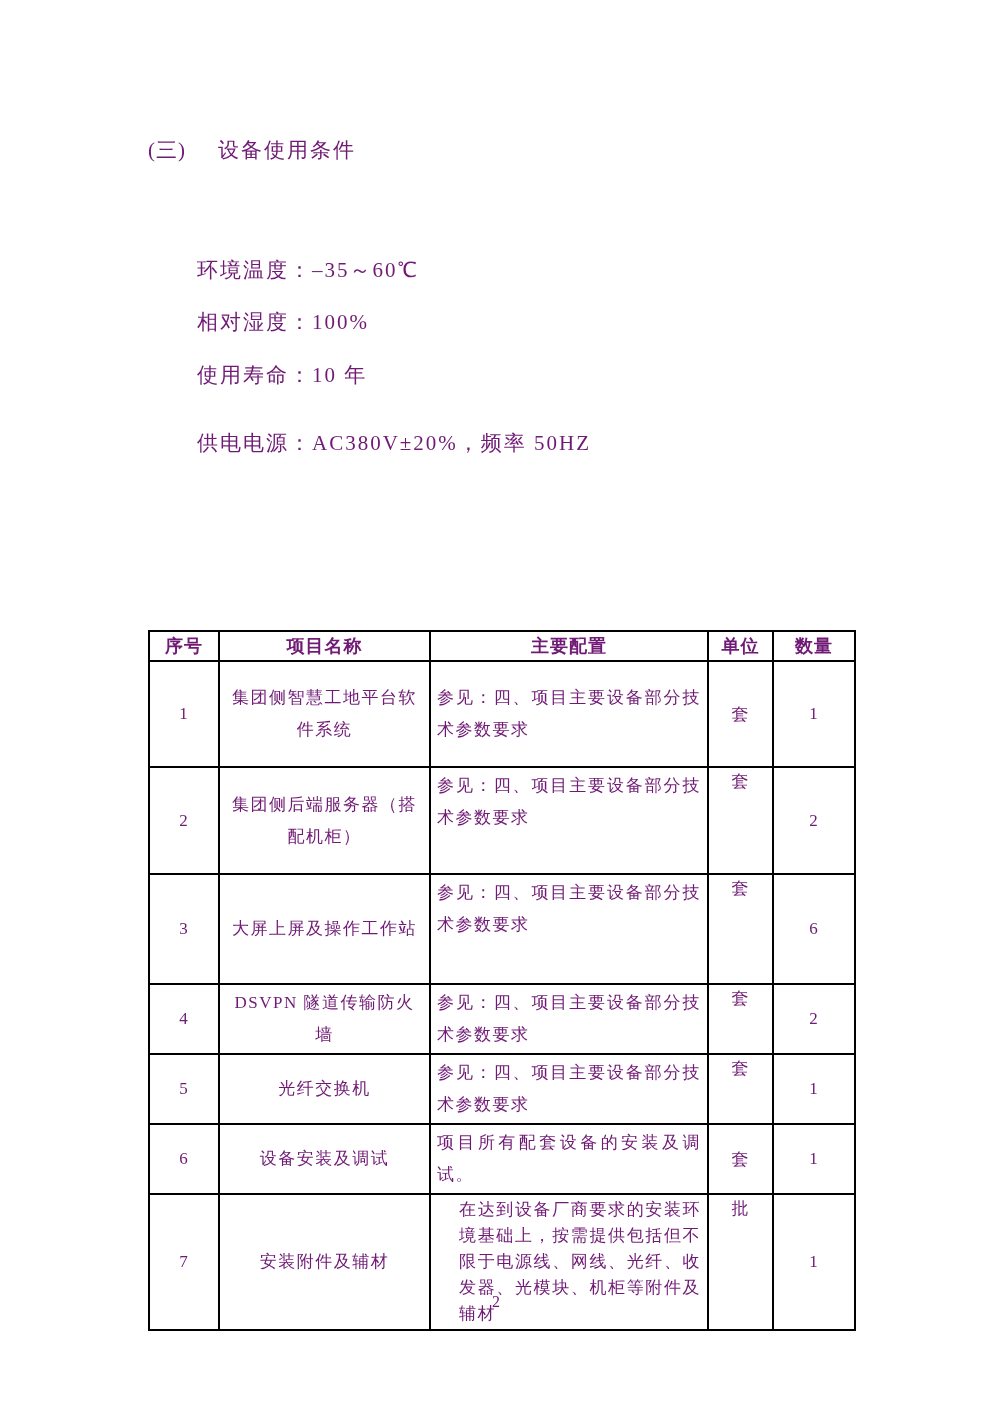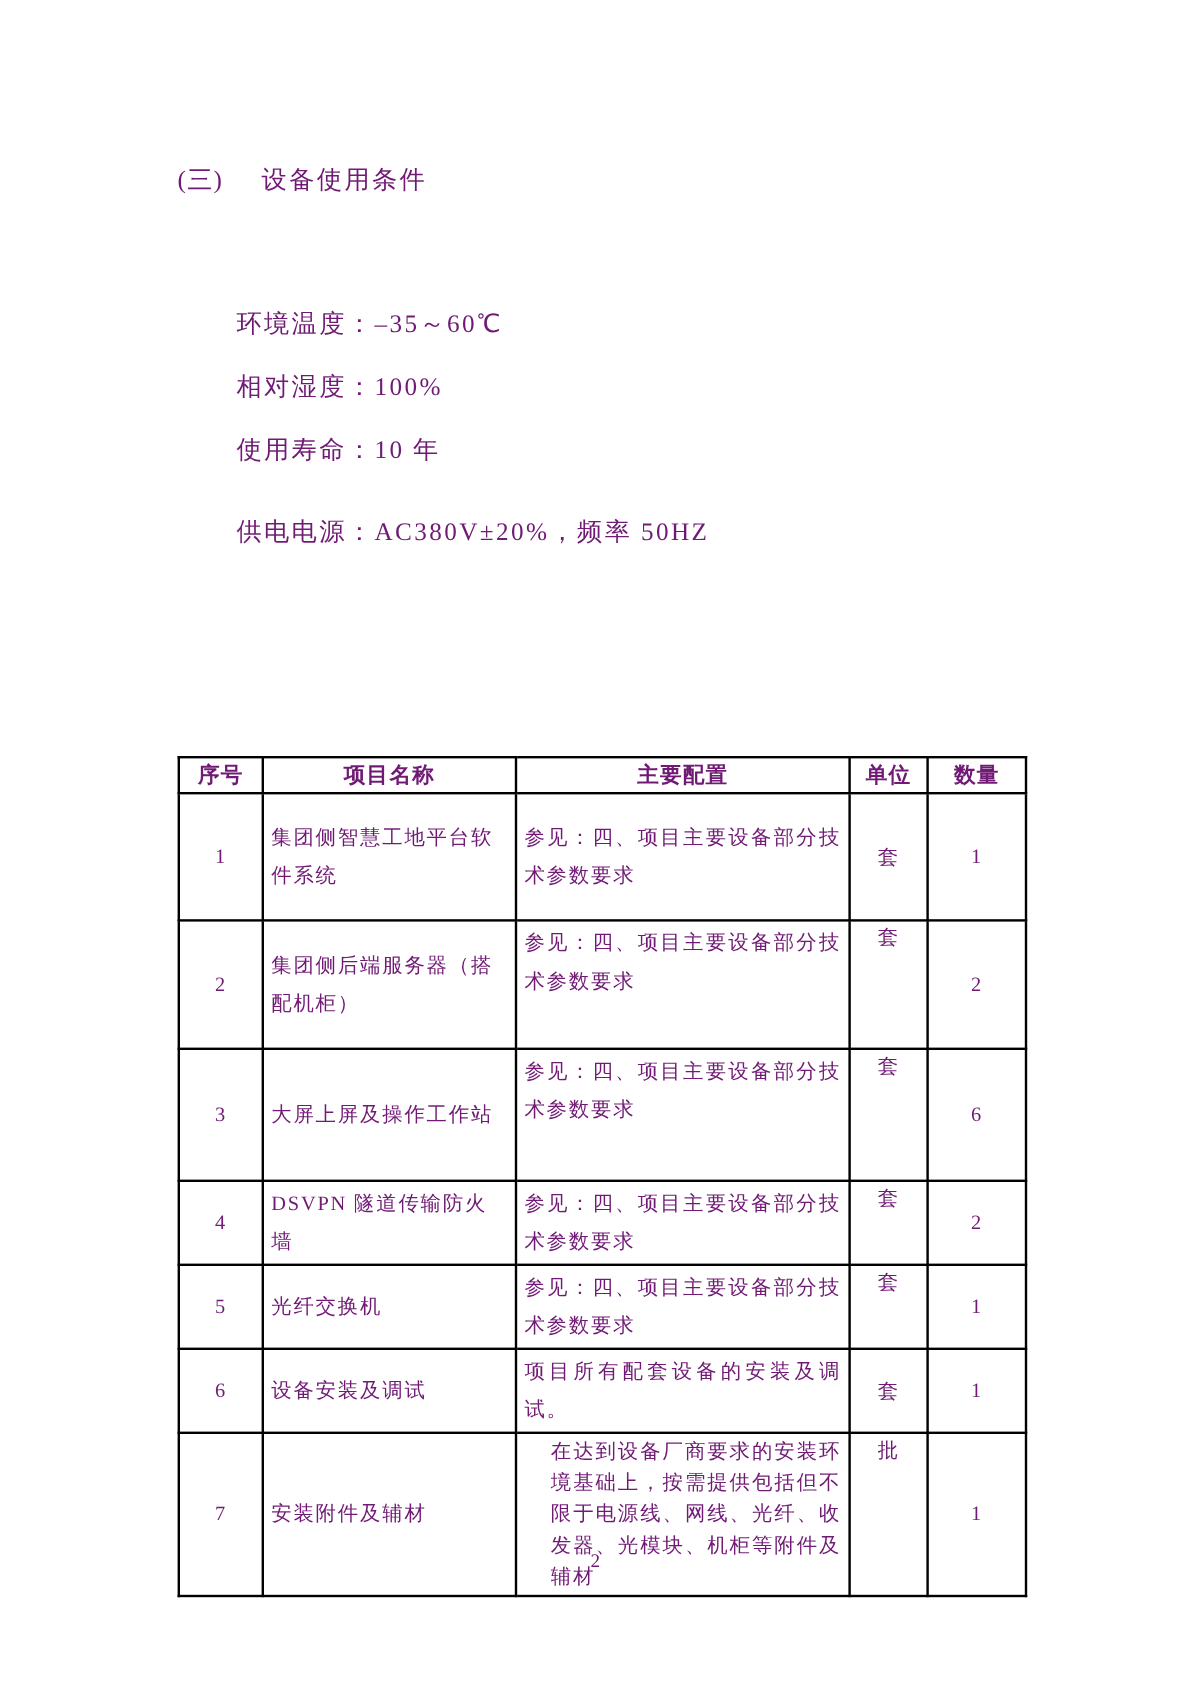--- a/index.html
+++ b/index.html
@@ -90,21 +90,21 @@
     vertical-align: middle;
     letter-spacing: 1px;
     padding: 0 12px;
   }
   td.c-no, td.c-unit, td.c-qty {
     text-align: center;
     letter-spacing: 1px;
   }
   td.c-no, td.c-qty { vertical-align: middle; }
   td.c-name {
-    text-align: left;
+    text-align: center;
     vertical-align: middle;
     line-height: 32px;
     letter-spacing: 1.5px;
     padding: 2px 4px;
   }
   td.c-cfg {
     text-align: justify;
     line-height: 32px;
     letter-spacing: 1.5px;
     padding: 2px 5px;

